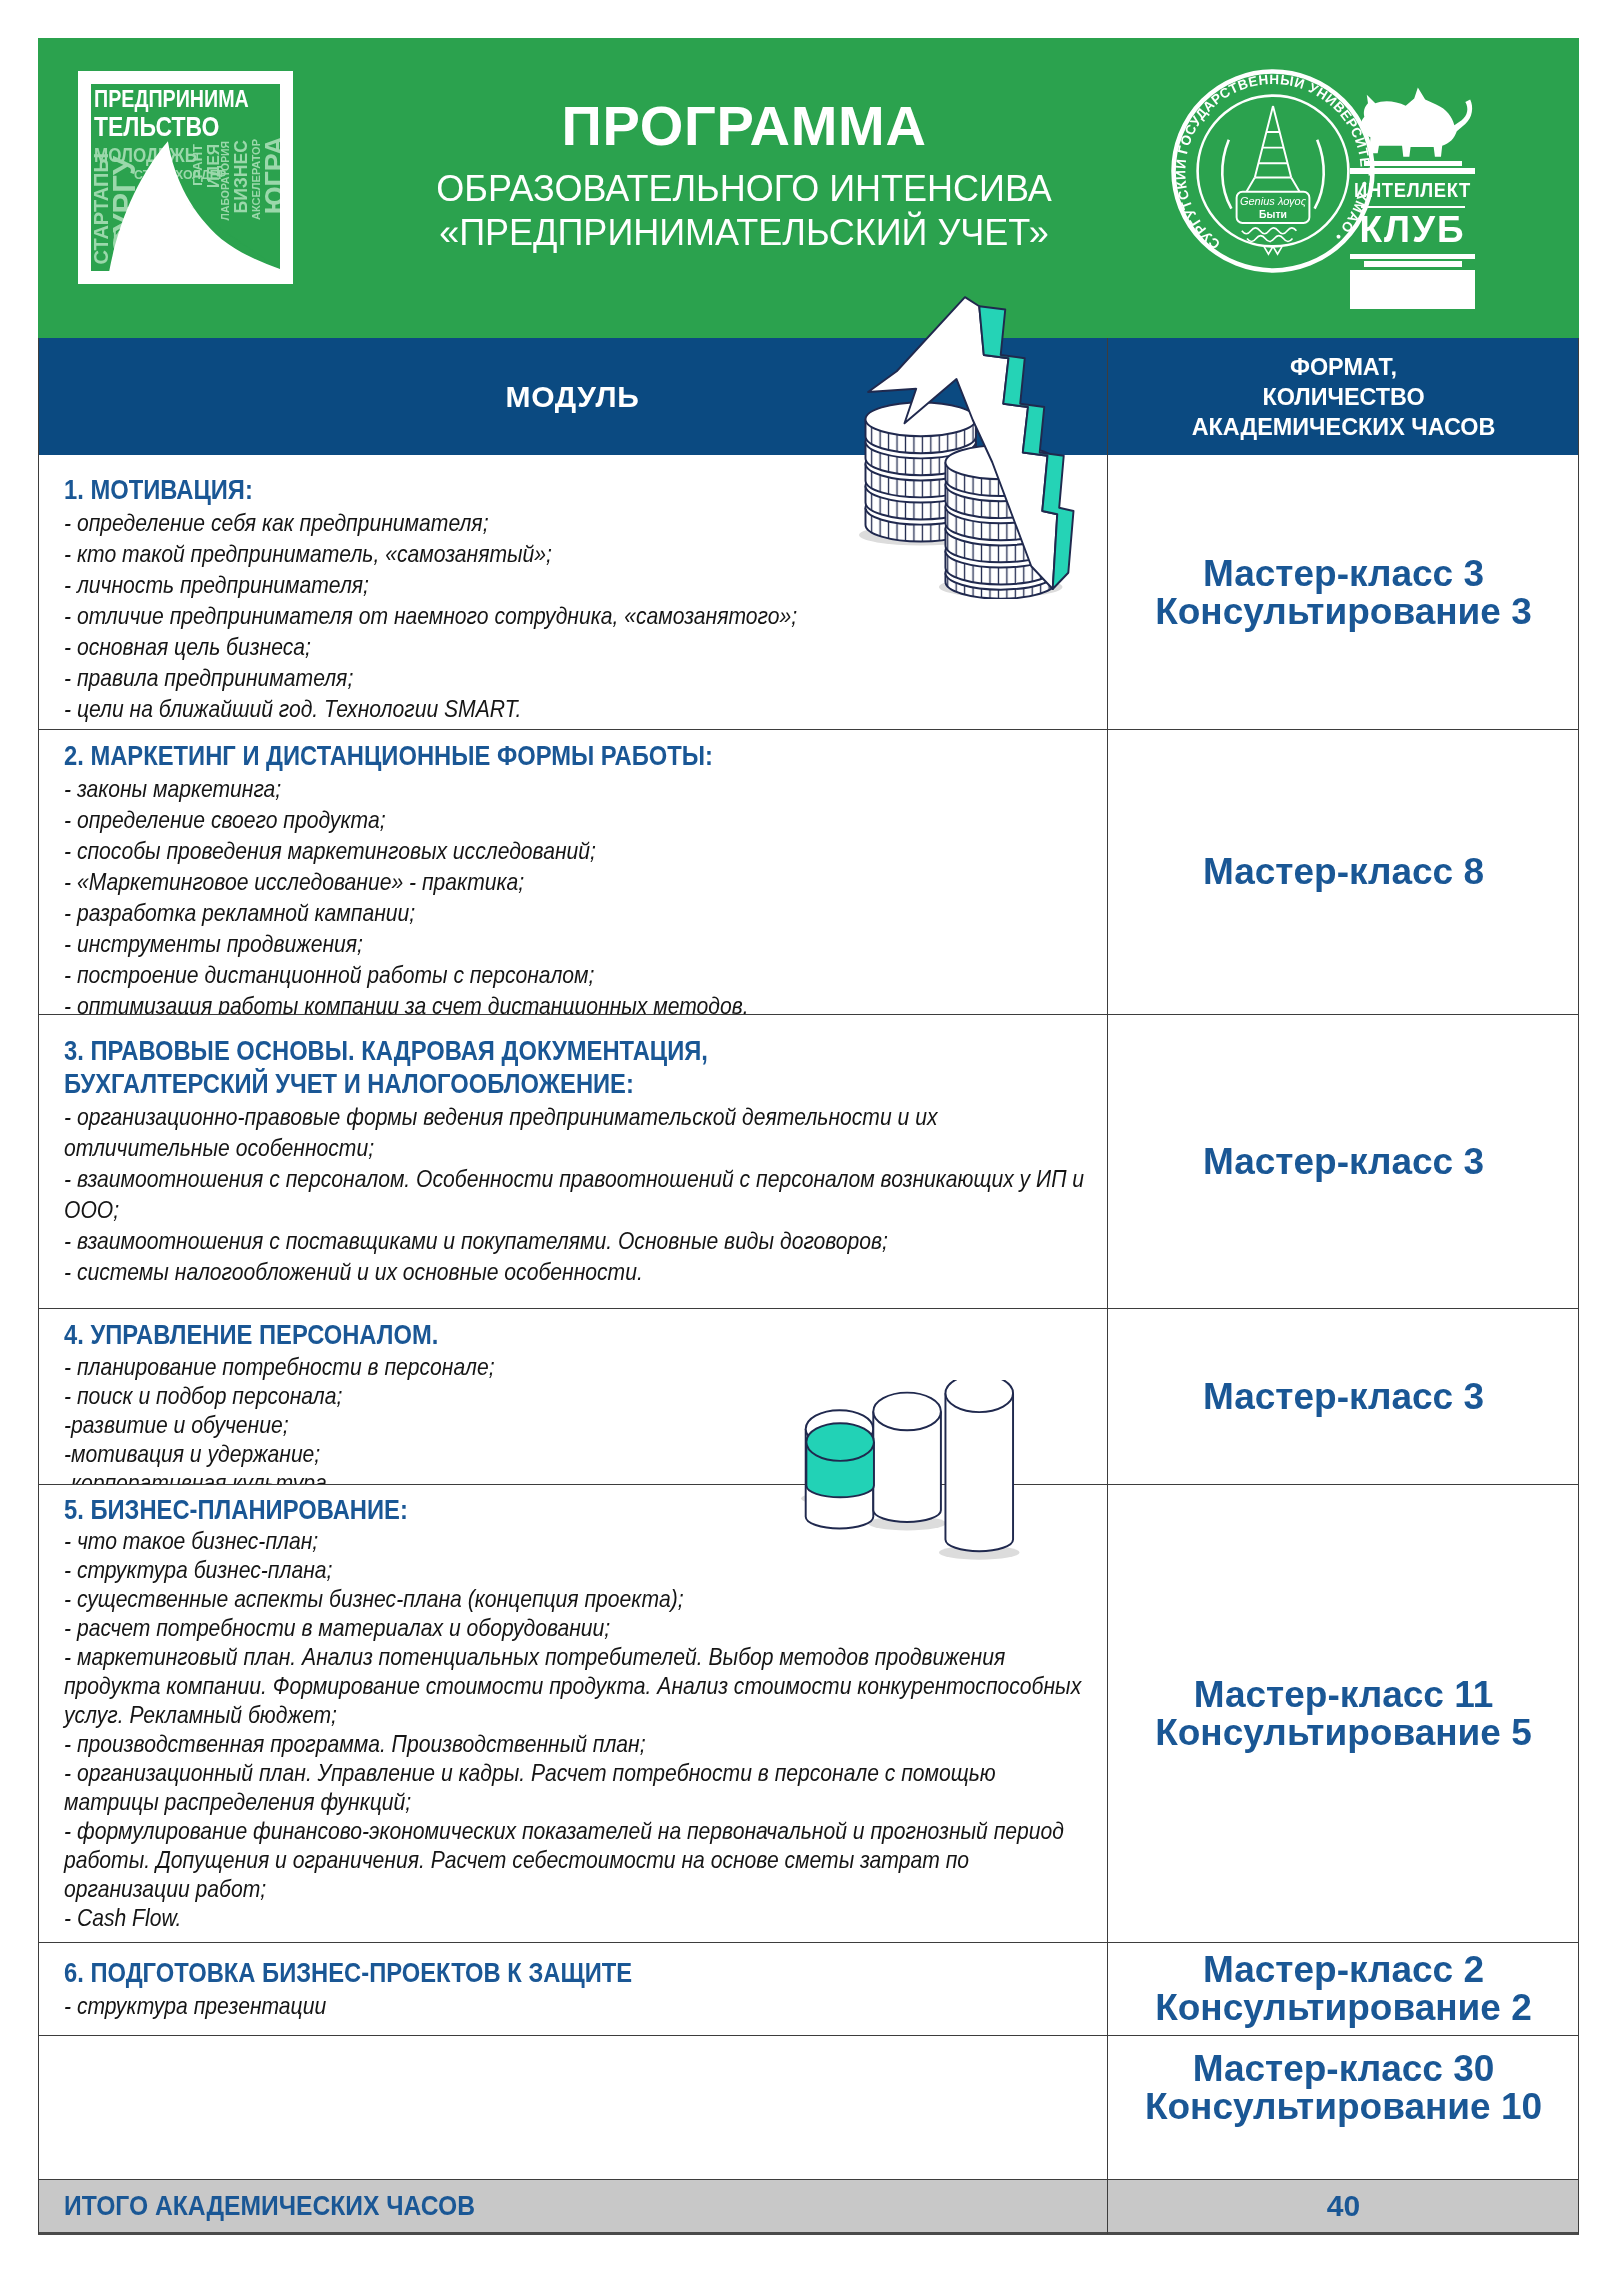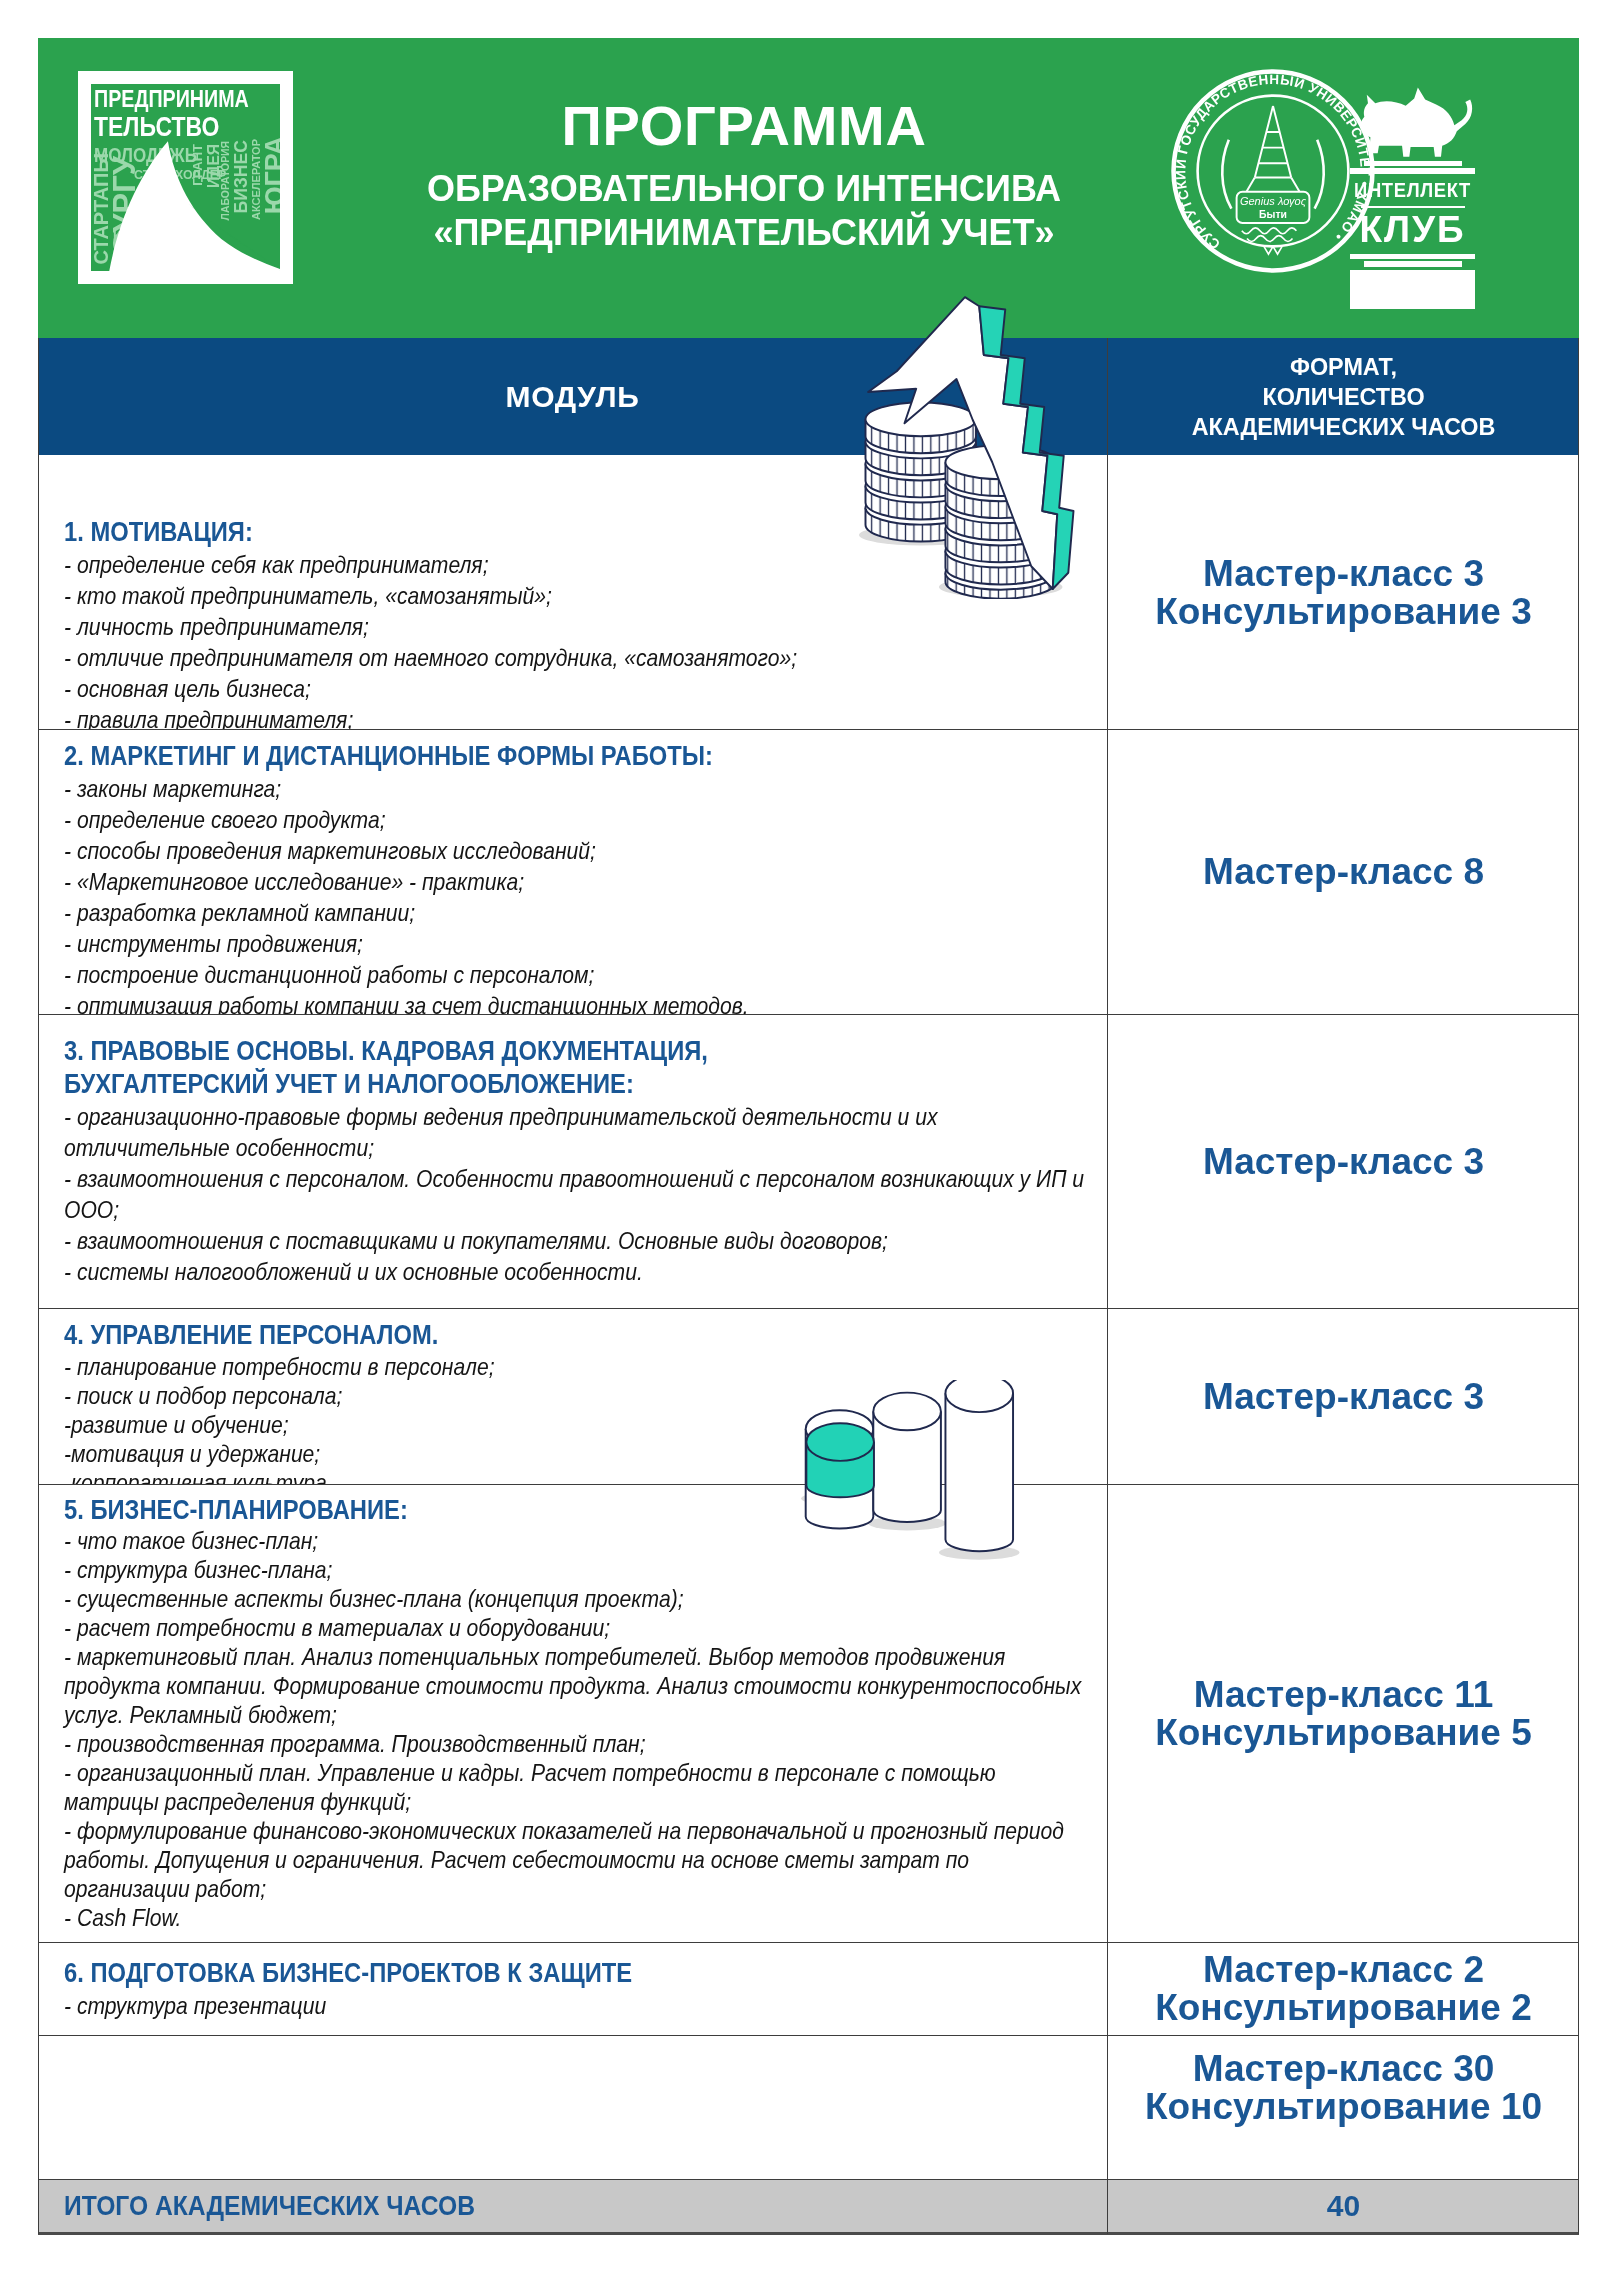--- a/index.html
+++ b/index.html
@@ -4,21 +4,21 @@
 <style>
   * { margin:0; padding:0; box-sizing:border-box; }
   html,body { background:#ffffff; }
   body { font-family:"Liberation Sans", sans-serif; }
   .page { position:relative; width:1617px; height:2284px; background:#fff; overflow:hidden; }
 
   
   .green-header { position:absolute; left:38px; top:38px; width:1541px; height:301px; background:var(--green); }
   .main-title { position:absolute; left:273px; top:55px; width:866px; text-align:center; color:#fff; }
   .t1 { font-size:56px; font-weight:bold; letter-spacing:0.7px; }
-  .t2, .t3 { font-size:36px; font-weight:bold; line-height:44px; }
+  .t2, .t3 { font-size:36px; font-weight:normal; line-height:44px; }
   .t2 { margin-top:9px; }
 
   
   .wc { position:absolute; left:40px; top:33px; width:215px; height:213px; background:#fff; }
   .wc-g { position:absolute; left:13px; top:13px; width:189px; height:187px; background:var(--green); overflow:hidden; }
   .wcw { position:absolute; font-weight:bold; white-space:nowrap; color:var(--light_green); line-height:1; }
   .vert { writing-mode:vertical-rl; transform:rotate(180deg); }
   .wc0 { left:2.6px; top:3.3px;  font-size:24px; color:#fff; transform:scaleX(.82); transform-origin:0 0; }
   .wc1 { left:2.6px; top:29px; font-size:28px; color:#fff; transform:scaleX(.82); transform-origin:0 0; }
   .wc2 { left:2.6px; top:61px; font-size:20px; transform:scaleX(.85); transform-origin:0 0; }
@@ -64,21 +64,21 @@
   .r5 { top:1484px; height:458px; }
   .r6 { top:1942px; height:93px; }
   .r7 { top:2035px; height:104px; }
 
   .cleft  { position:absolute; left:0; top:0; bottom:0; width:1069px; padding:14.3px 15.6px 0 26px; overflow:hidden; }
   .cright { position:absolute; left:1069px; top:0; bottom:0; width:473px; display:flex; flex-direction:column; align-items:center; justify-content:center; }
   .cond { transform:scaleX(.88); transform-origin:0 0; width:113.5%; }
   .title-line { font-size:27px; font-weight:bold; color:var(--text_blue); line-height:33px; }
   .item { font-size:24px; font-style:italic; color:#151515; line-height:31px; }
   .fmt-line { font-size:37px; font-weight:bold; color:var(--text_blue); line-height:38px; text-align:center; }
-  .r1 .cleft { padding-top:18px;margin-top:42px; }
+  .r1 .cleft { padding-top:18px; }
   .r2 .cleft { padding-top:10.4px; }
   .r3 .cleft { padding-top:19.5px; }
   .r4 .cleft { padding-top:10.4px; } .r4 .item { line-height:29px; }
   .r5 .cleft { padding-top:10.4px; } .r5 .item { line-height:29px; } .r5 .title-line { line-height:31px; }
   .r6 .cleft { padding-top:14.3px; }
 
   .vline { position:absolute; left:1107px; top:338px; width:1.3px; height:1896px; background:#3d3d3d; z-index:2; }
   .frame { position:absolute; left:38px; top:338px; width:1541px; height:1896px; border-left:1.3px solid #3d3d3d; border-right:1.3px solid #3d3d3d; pointer-events:none; z-index:4; }
 
   .tfooter { position:absolute; left:38px; top:2179px; width:1541px; height:56px; background:var(--footer_grey); border-top:1.3px solid #3d3d3d; border-bottom:3.3px solid #4a4a4a; z-index:1; }

